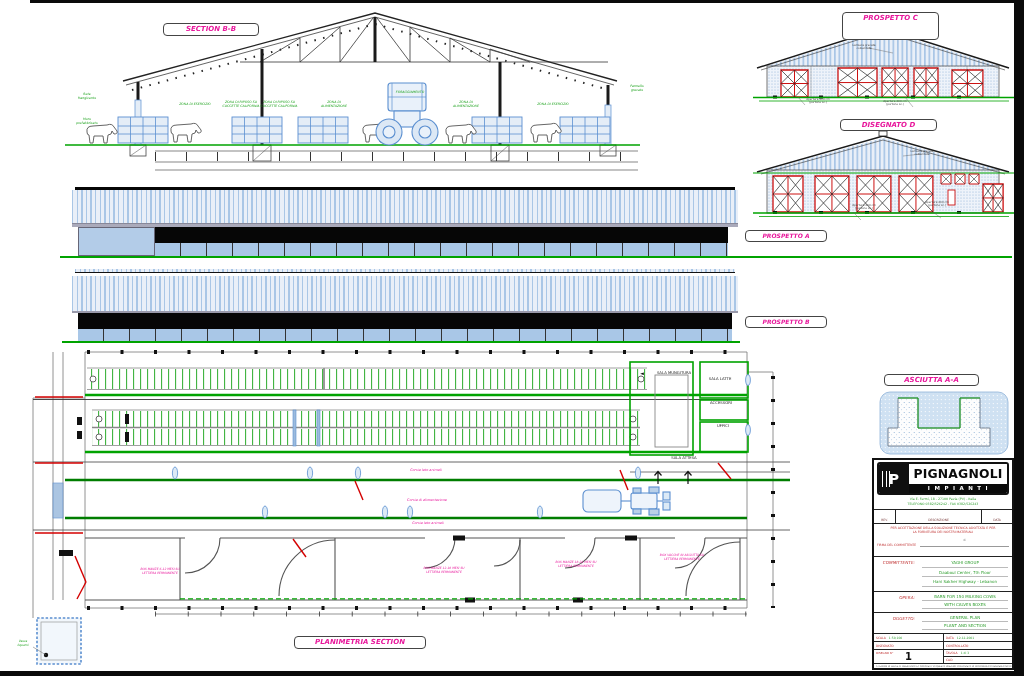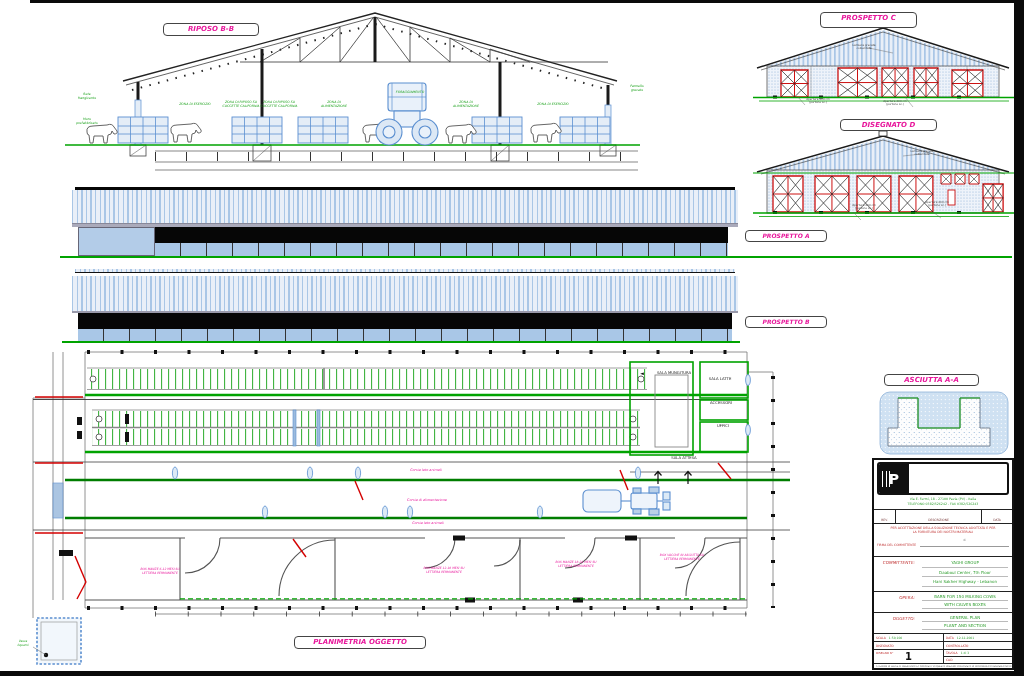--- a/index.html
+++ b/index.html
@@ -127,21 +127,21 @@
     <g transform="translate(316,76)" stroke="#5b8fd0" fill="#e9f1fa" stroke-width="1.1">
       <rect x="12" y="2" width="38" height="28" rx="3"></rect>
       <path d="M16,2 V30 M46,2 V30 M12,16 H50" stroke-width="0.7" fill="none"></path>
       <rect x="18" y="30" width="26" height="16"></rect>
       <circle cx="13" cy="51" r="13" fill="#dce8f5"></circle>
         <circle cx="49" cy="51" r="13" fill="#dce8f5"></circle>
       <circle cx="13" cy="51" r="6"></circle>
         <circle cx="49" cy="51" r="6"></circle>
     </g>
   </svg>
-  <div class="viewlabel" style="left:163px;top:23px;width:96px;height:13px">RIPOSO B-B</div>
+  <div class="viewlabel" style="left:163px;top:23px;width:96px;height:13px">SECTION B-B</div>
   <div class="gnote" style="left:70px;top:92px;width:34px">Rete
 frangivento</div>
   <div class="gnote" style="left:70px;top:117px;width:34px">Muro
 prefabbricato</div>
   <div class="gnote" style="left:172px;top:102px;width:46px">ZONA DI ESERCIZIO</div>
   <div class="gnote" style="left:222px;top:100px;width:38px">ZONA DI RIPOSO SU
 CUCCETTE CALIFORNIA</div>
   <div class="gnote" style="left:260px;top:100px;width:38px">ZONA DI RIPOSO SU
 CUCCETTE CALIFORNIA</div>
   <div class="gnote" style="left:316px;top:100px;width:36px">ZONA DI
@@ -182,21 +182,21 @@
       <use href="#drC" transform="translate(85,60) scale(1.3,0.97)"></use>
       <use href="#drC" transform="translate(129,60) scale(0.87,0.97)"></use>
       <use href="#drC" transform="translate(161,60) scale(0.8,0.97)"></use>
       <use href="#drC" transform="translate(199,62) scale(1.03,0.9)"></use>
     </g>
     <line x1="20" y1="89" x2="246" y2="89" stroke="#111" stroke-width="3" stroke-dasharray="4 42"></line>
     <line x1="0" y1="89.5" x2="262" y2="89.5" stroke="#00a300" stroke-width="1.6"></line>
     <line x1="6" y1="93" x2="256" y2="93" stroke="#00a300" stroke-width="0.8"></line>
     <path d="M116,40 L140,45 M45,89 L52,97 M152,89 L160,99" stroke="#555" stroke-width="0.4" fill="none"></path>
   </svg>
-  <div class="viewlabel" style="left:820px;top:12px;width:97px;height:16px;line-height:10px">PROSPETTO C</div>
+  <div class="viewlabel" style="left:842px;top:12px;width:97px;height:28px;line-height:10px">PROSPETTO C</div>
   <div class="knote" style="left:842px;top:44px;width:44px">Lamiera grecata
 coibentata</div>
   <div class="knote" style="left:797px;top:98px;width:42px">Apertura 400 cm
 (portone sc.)</div>
   <div class="knote" style="left:874px;top:100px;width:42px">Apertura 400 cm
 (portone sc.)</div>
 
   <svg class="abs" style="left:753px;top:116px" width="262" height="112" viewBox="0 0 262 112">
     <defs>
       <pattern id="rfD" width="4.5" height="6" patternUnits="userSpaceOnUse">
@@ -412,21 +412,21 @@
   <div class="pnote" style="left:124px;top:568px;width:72px;font-size:3px">BOX MANZE 6-12 MESI SU
 LETTIERA PERMANENTE</div>
   <div class="pnote" style="left:408px;top:567px;width:72px;font-size:3px">BOX MANZE 12-18 MESI SU
 LETTIERA PERMANENTE</div>
   <div class="pnote" style="left:536px;top:561px;width:80px;font-size:3px">BOX MANZE 18-24 MESI SU
 LETTIERA PERMANENTE</div>
   <div class="pnote" style="left:646px;top:554px;width:72px;font-size:3px">BOX VACCHE IN ASCIUTTA SU
 LETTIERA PERMANENTE</div>
   <div class="gnote" style="left:10px;top:640px;width:26px;font-size:3px">Vasca
 liquami</div>
-  <div class="viewlabel" style="left:294px;top:636px;width:132px;height:13px">PLANIMETRIA OGGETTO</div>
+  <div class="viewlabel" style="left:294px;top:636px;width:132px;height:13px">PLANIMETRIA SECTION</div>
 
   <svg class="abs" style="left:868px;top:366px" width="150" height="100" viewBox="0 0 150 100">
     <defs>
       <pattern id="soil" width="4" height="4" patternUnits="userSpaceOnUse">
         <rect width="4" height="4" fill="#cfe1f2"></rect>
           <circle cx="1.3" cy="1.6" r="0.6" fill="#ffffff"></circle>
         </pattern>
       <pattern id="spk" width="5" height="5" patternUnits="userSpaceOnUse">
         <rect width="5" height="5" fill="#fdfdfd"></rect>
           <circle cx="1.2" cy="1.5" r="0.5" fill="#7fa8d0"></circle>
@@ -435,20 +435,24 @@
     </defs>
     <rect x="12" y="26" width="128" height="62" rx="10" fill="url(#soil)" stroke="#8fb2d8" stroke-width="0.8"></rect>
     <path d="M30,32 h20 v30 h42 v-30 h20 v30 h10 v18 h-102 v-18 h10 z" fill="url(#spk)" stroke="#667788" stroke-width="0.9"></path>
     <path d="M30,32 h20 M92,32 h20 M50,32 v30 h42 v-30" stroke="#15a315" stroke-width="1" fill="none"></path>
   </svg>
   <div class="viewlabel" style="left:884px;top:374px;width:95px;height:12px;line-height:10px">ASCIUTTA A-A</div>
 
   <div class="tb" style="left:872px;top:458px;width:142px;height:212px">
     <div class="tb-logo-wrap">
       <div class="tb-logo-mark">P</div>
+      <div class="tb-logo-right">
+        <div class="tb-brand">PIGNAGNOLI</div>
+        <div class="tb-brandsub">IMPIANTI</div>
+      </div>
     </div>
     <div class="tb-addr">
       <div>Via E. Fermi, 18 - 27100 Pavia (PV) - Italia</div>
       <div>TELEFONO 0382/526242 - FAX 0382/526243</div>
     </div>
     <div class="tb-rev">
       <div class="tb-rev-cell" style="width:22px">REV.</div>
       <div class="tb-rev-cell" style="flex:1">DESCRIZIONE</div>
       <div class="tb-rev-cell" style="width:30px;border-right:none">DATA</div>
     </div>

